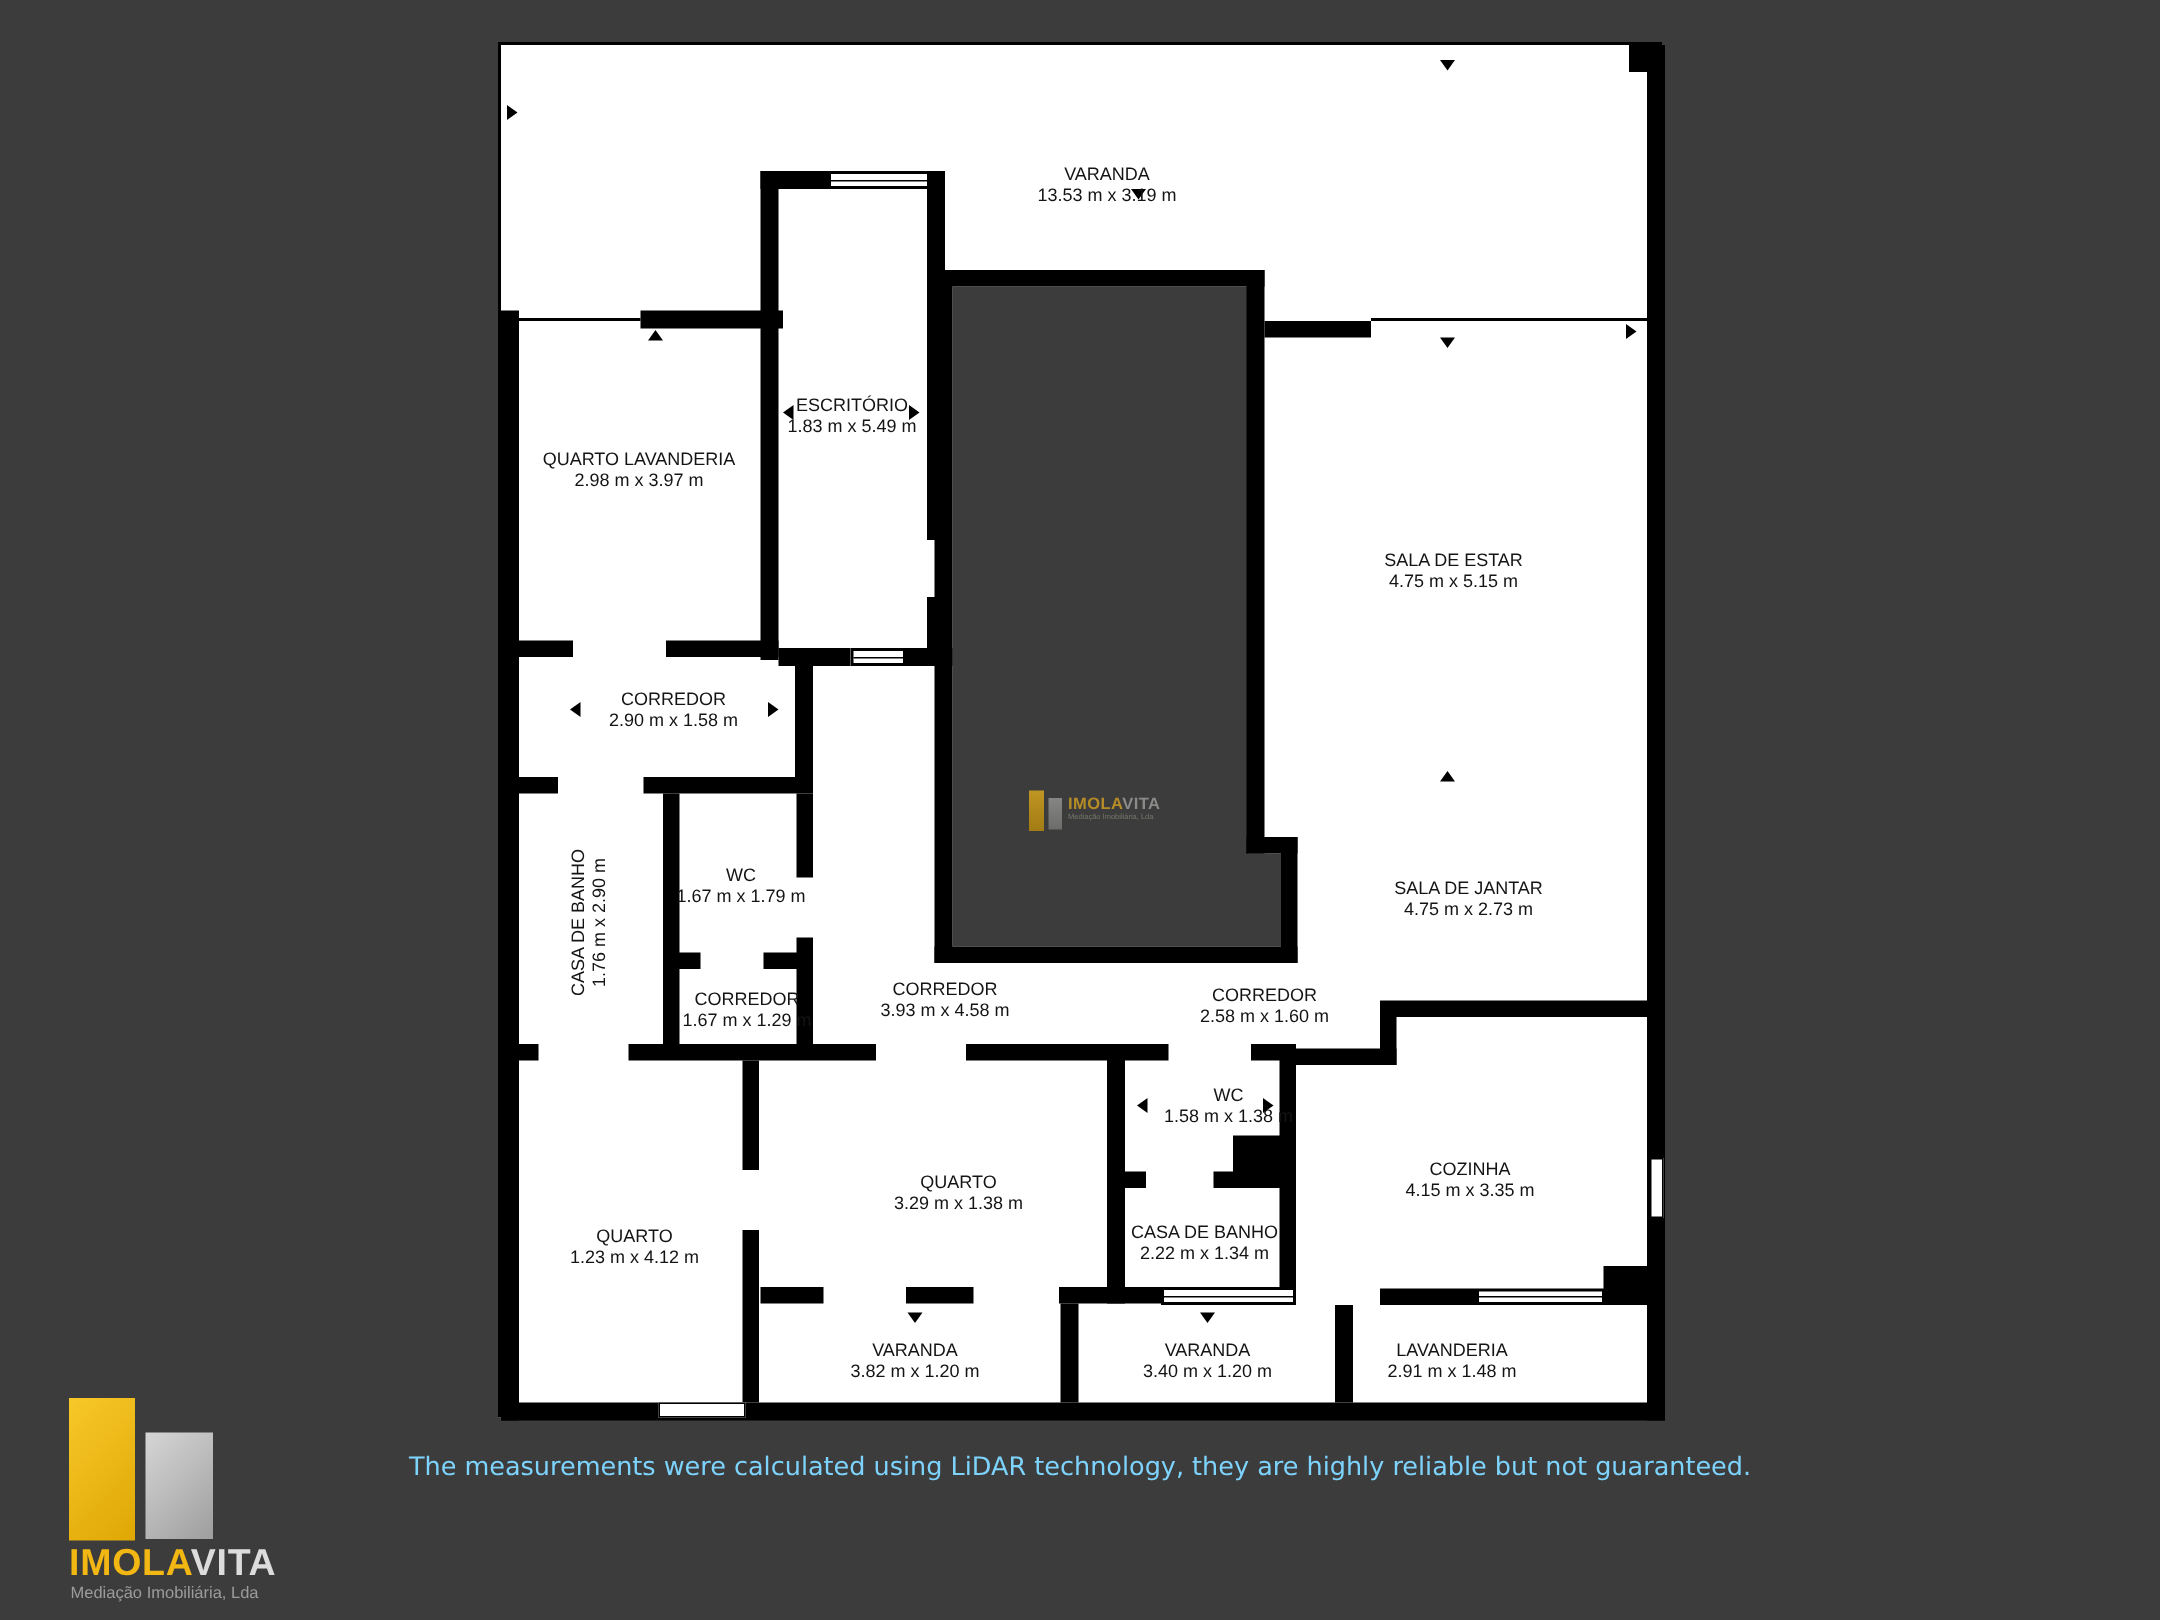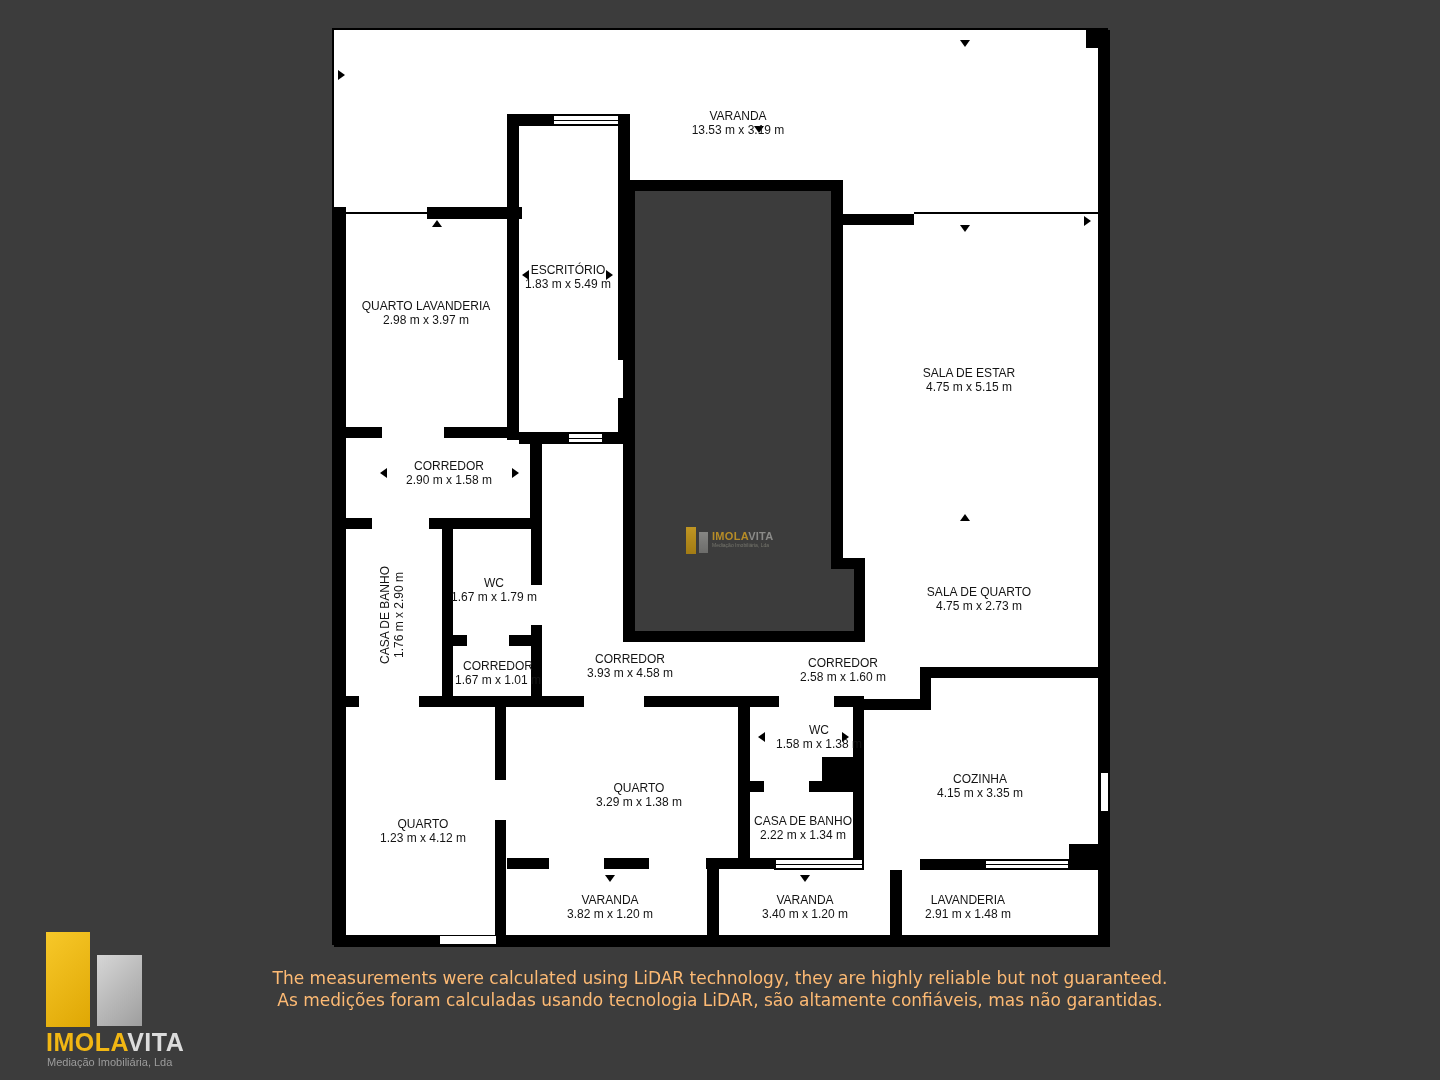--- a/index.html
+++ b/index.html
@@ -47,21 +47,21 @@
                 background:linear-gradient(135deg,#f7c829,#dfa704);}
   .logo .lbar-g{position:absolute;left:51px;top:23px;width:45px;height:71px;
                 background:linear-gradient(135deg,#d6d6d6,#9e9e9e);}
   .logo .lg-brand{position:absolute;left:0;top:96px;font-size:25px;font-weight:bold;
                   letter-spacing:.5px;white-space:nowrap;}
   .logo .lg-brand .p1{color:#f2b713;}
   .logo .lg-brand .p2{color:#dcdcdc;}
   .logo .lg-tag{position:absolute;left:1px;top:124px;font-size:11px;color:#9c9c9c;white-space:nowrap;}
 
   
-  .disclaimer{position:absolute;left:0;right:0;top:968px;text-align:center;color:#fdba74;
+  .disclaimer{position:absolute;left:0;right:0;top:968px;text-align:center;color:#7dd3fc;
               font-family:"DejaVu Sans",sans-serif;font-size:17px;line-height:21.5px;}
 </style>
 </head>
 <body>
 
 <div class="stage">
 
   <div class="plan">
 
     <div class="w" style="left:0;top:178px;width:12px;height:739px"></div>
@@ -178,28 +178,28 @@
     <div class="rlabel rot" style="left:58px;top:585px">
       <span class="nm">CASA DE BANHO</span>
       <span class="dm">1.76 m x 2.90 m</span>
     </div>
     <div class="rlabel" style="left:160px;top:560px">
       <span class="nm">WC</span>
       <span class="dm">1.67 m x 1.79 m</span>
     </div>
     <div class="rlabel" style="left:164px;top:643px">
       <span class="nm">CORREDOR</span>
-      <span class="dm">1.67 m x 1.01 m</span>
+      <span class="dm">1.67 m x 1.29 m</span>
     </div>
     <div class="rlabel" style="left:296px;top:636px">
       <span class="nm">CORREDOR</span>
       <span class="dm">3.93 m x 4.58 m</span>
     </div>
     <div class="rlabel" style="left:645px;top:569px">
-      <span class="nm">SALA DE QUARTO</span>
+      <span class="nm">SALA DE JANTAR</span>
       <span class="dm">4.75 m x 2.73 m</span>
     </div>
     <div class="rlabel" style="left:509px;top:640px">
       <span class="nm">CORREDOR</span>
       <span class="dm">2.58 m x 1.60 m</span>
     </div>
     <div class="rlabel" style="left:485px;top:707px">
       <span class="nm">WC</span>
       <span class="dm">1.58 m x 1.38 m</span>
     </div>
@@ -244,16 +244,15 @@
 
   <div class="logo">
     <div class="lbar-y"></div>
     <div class="lbar-g"></div>
     <div class="lg-brand"><span class="p1">IMOLA</span><span class="p2">VITA</span></div>
     <div class="lg-tag">Mediação Imobiliária, Lda</div>
   </div>
 
   <div class="disclaimer">
     <div>The measurements were calculated using LiDAR technology, they are highly reliable but not guaranteed.</div>
-    <div>As medições foram calculadas usando tecnologia LiDAR, são altamente confiáveis, mas não garantidas.</div>
   </div>
 
 </div>
 
 </body></html>

